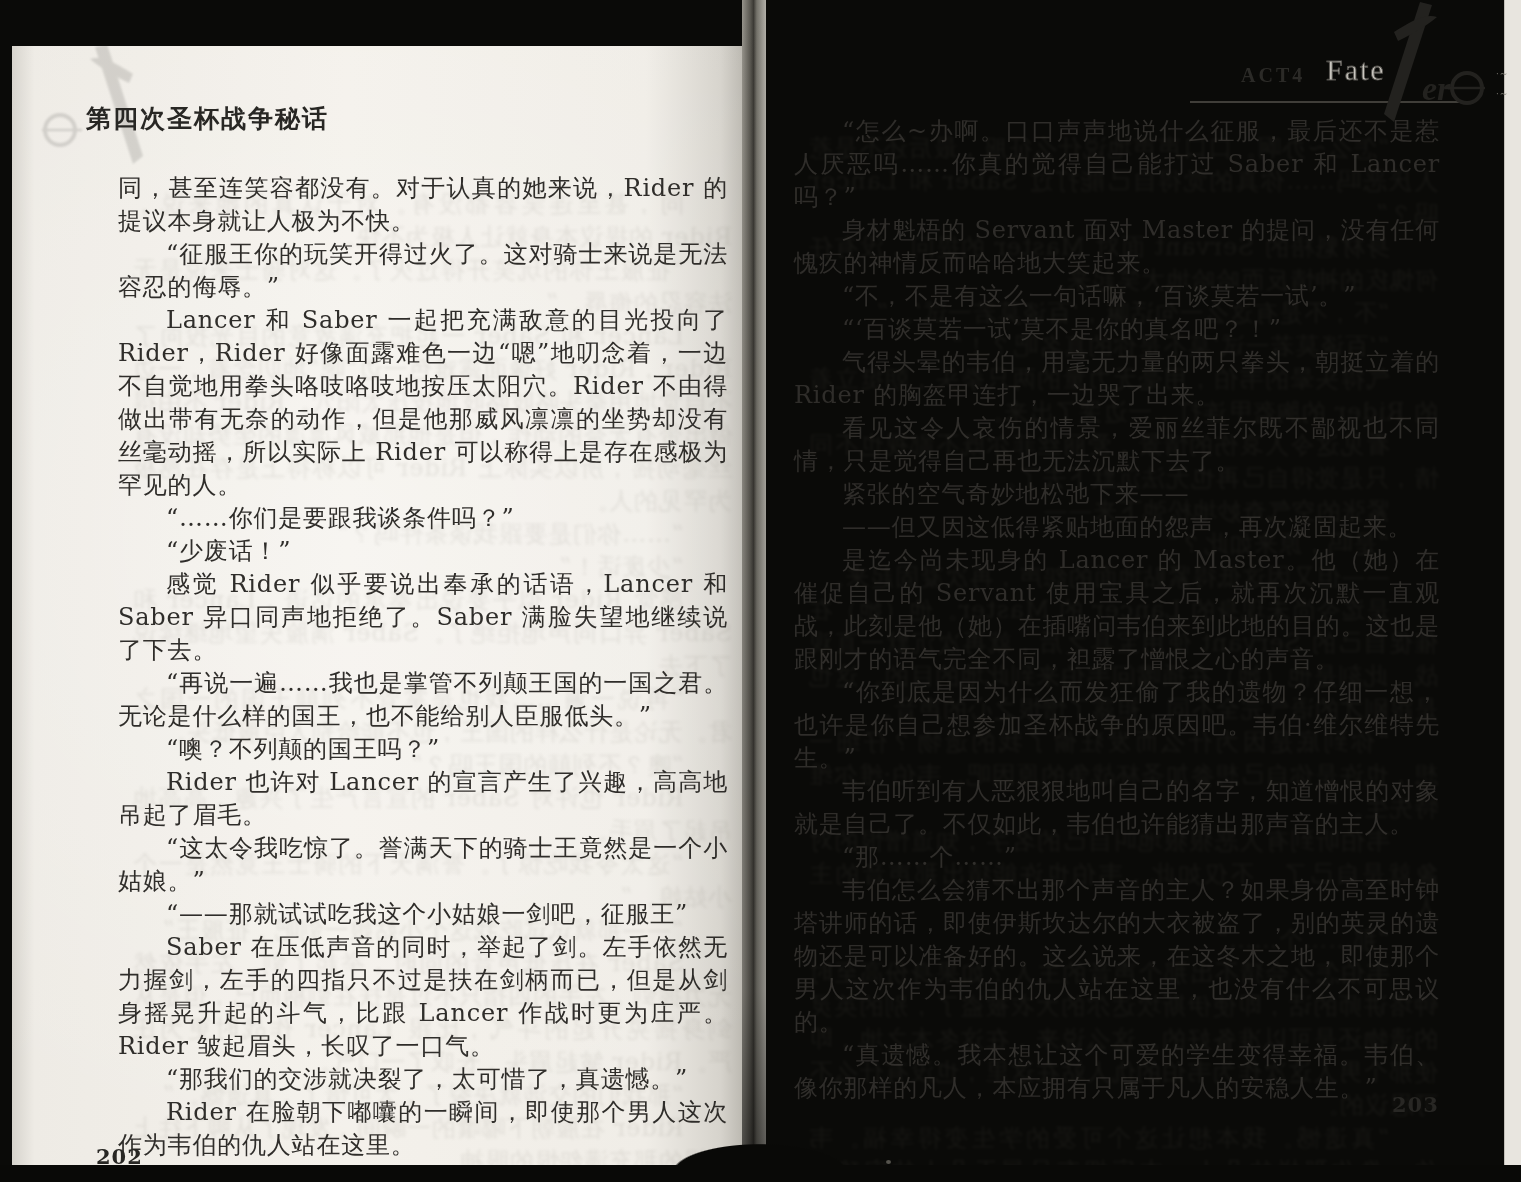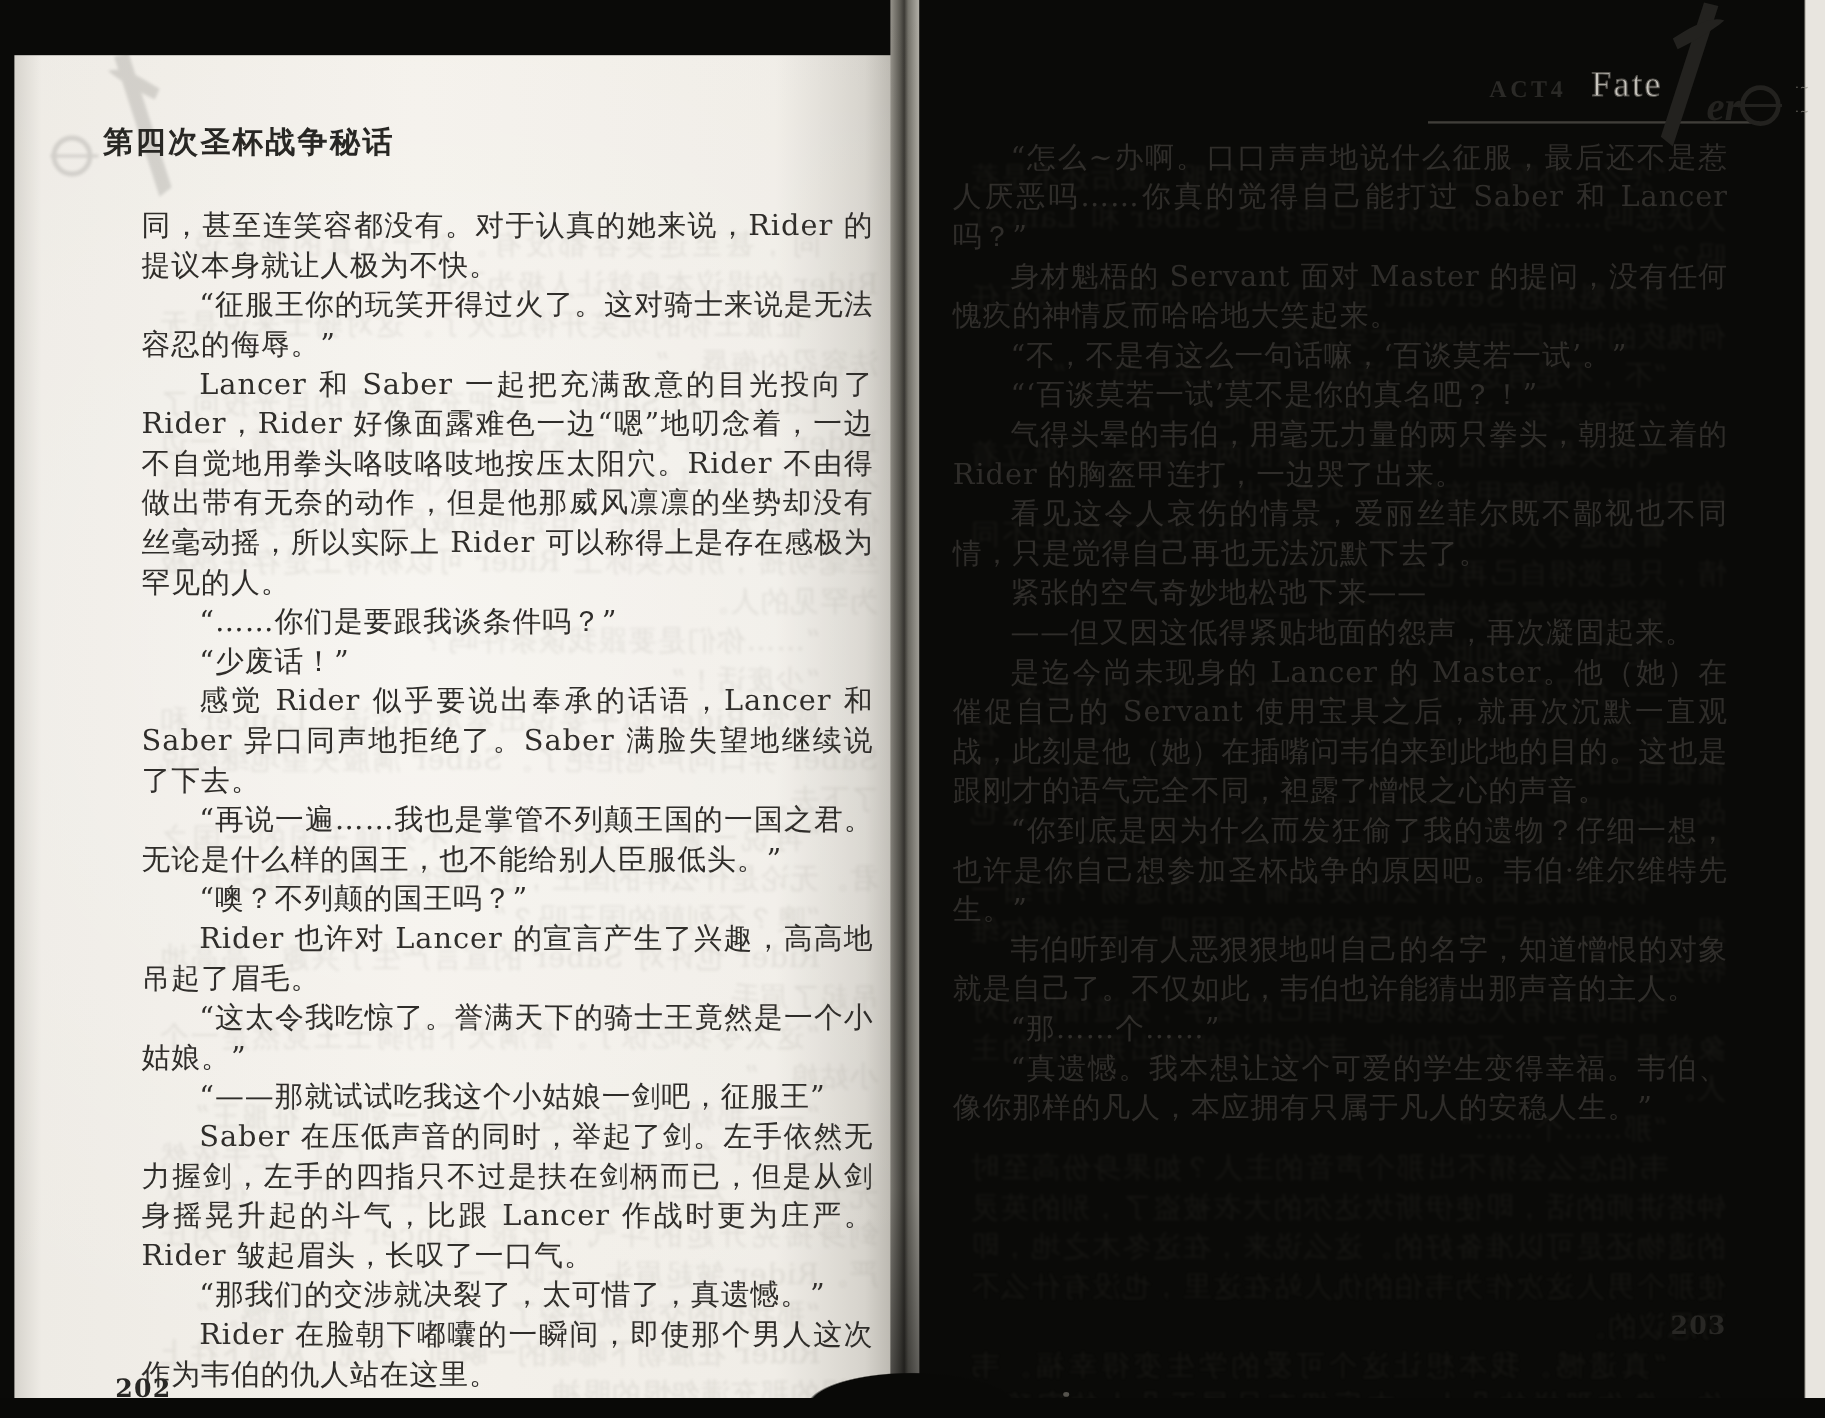--- a/index.html
+++ b/index.html
@@ -154,20 +154,21 @@
         <p class="para">“不，不是有这么一句话嘛，‘百谈莫若一试’。”</p>
         <p class="para">“‘百谈莫若一试’莫不是你的真名吧？！”</p>
         <p class="para">气得头晕的韦伯，用毫无力量的两只拳头，朝挺立着的 Rider 的胸盔甲连打，一边哭了出来。</p>
         <p class="para">看见这令人哀伤的情景，爱丽丝菲尔既不鄙视也不同情，只是觉得自己再也无法沉默下去了。</p>
         <p class="para">紧张的空气奇妙地松弛下来——</p>
         <p class="para">——但又因这低得紧贴地面的怨声，再次凝固起来。</p>
         <p class="para">是迄今尚未现身的 Lancer 的 Master。他（她）在催促自己的 Servant 使用宝具之后，就再次沉默一直观战，此刻是他（她）在插嘴问韦伯来到此地的目的。这也是跟刚才的语气完全不同，袒露了憎恨之心的声音。</p>
         <p class="para">“你到底是因为什么而发狂偷了我的遗物？仔细一想，也许是你自己想参加圣杯战争的原因吧。韦伯·维尔维特先生。”</p>
         <p class="para">韦伯听到有人恶狠狠地叫自己的名字，知道憎恨的对象就是自己了。不仅如此，韦伯也许能猜出那声音的主人。</p>
         <p class="para">“那……个……”</p>
+        <p class="para">韦伯怎么会猜不出那个声音的主人？如果身份高至时钟塔讲师的话，即使伊斯坎达尔的大衣被盗了，别的英灵的遗物还是可以准备好的。这么说来，在这冬木之地，即使那个男人这次作为韦伯的仇人站在这里，也没有什么不可思议的。</p>
         <p class="para">“真遗憾。我本想让这个可爱的学生变得幸福。韦伯、像你那样的凡人，本应拥有只属于凡人的安稳人生。”</p>
       </div>
     <div class="text-block ghost ghost-right">
         <p class="para">“怎么~办啊。口口声声地说什么征服，最后还不是惹人厌恶吗……你真的觉得自己能打过 Saber 和 Lancer 吗？”</p>
         <p class="para">身材魁梧的 Servant 面对 Master 的提问，没有任何愧疚的神情反而哈哈地大笑起来。</p>
         <p class="para">“不，不是有这么一句话嘛，‘百谈莫若一试’。”</p>
         <p class="para">“‘百谈莫若一试’莫不是你的真名吧？！”</p>
         <p class="para">气得头晕的韦伯，用毫无力量的两只拳头，朝挺立着的 Rider 的胸盔甲连打，一边哭了出来。</p>
         <p class="para">看见这令人哀伤的情景，爱丽丝菲尔既不鄙视也不同情，只是觉得自己再也无法沉默下去了。</p>
         <p class="para">紧张的空气奇妙地松弛下来——</p>

